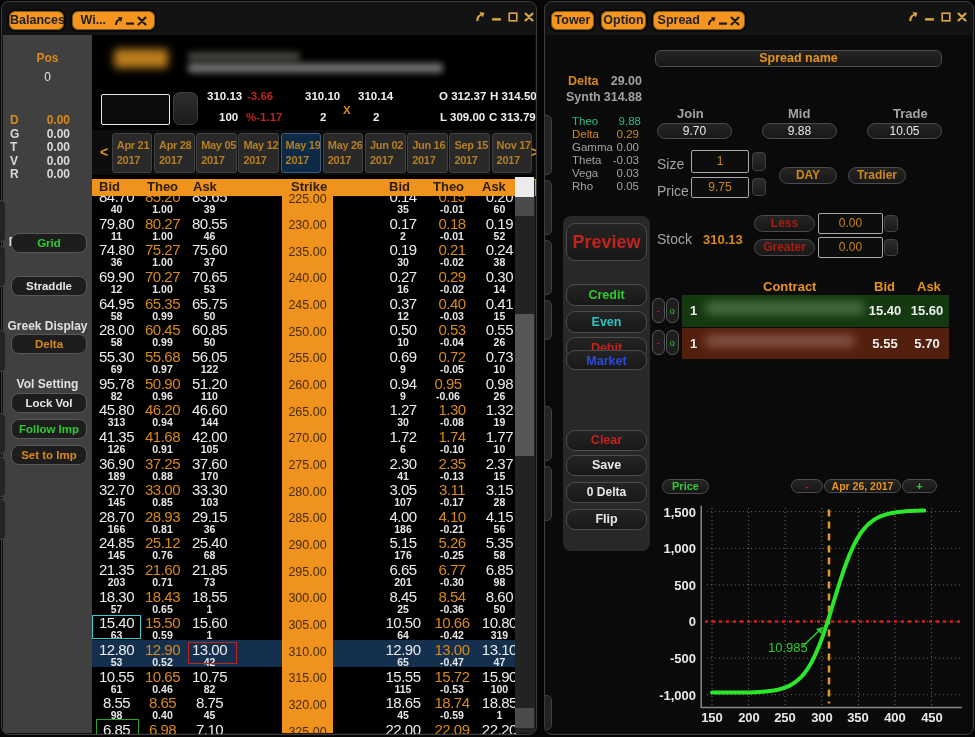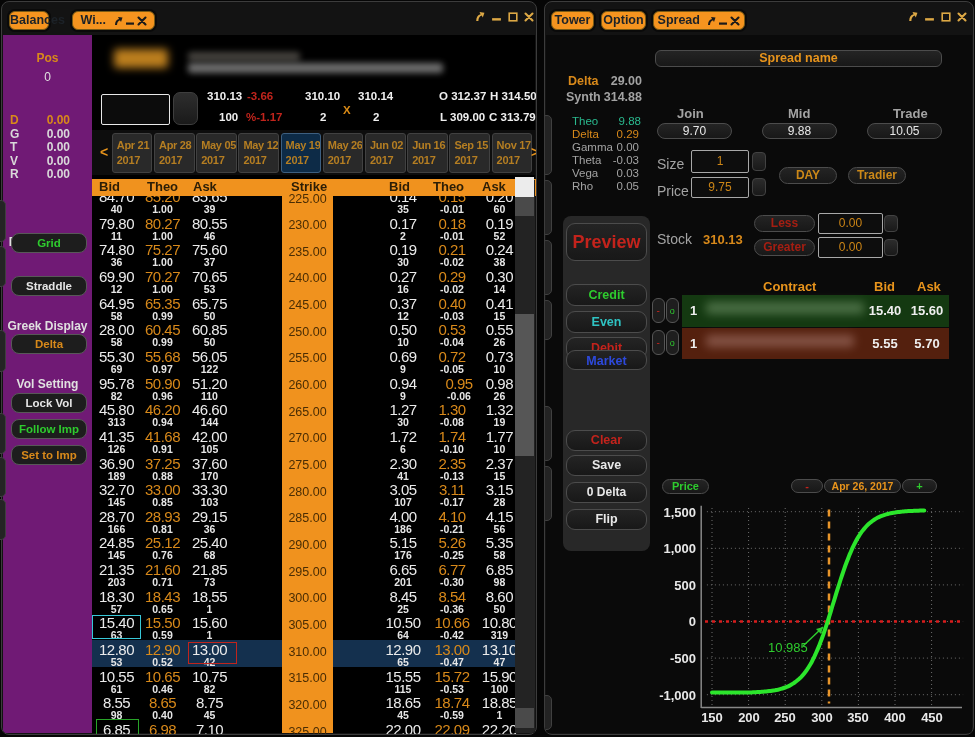--- a/index.html
+++ b/index.html
@@ -2,21 +2,21 @@
 <html><head><meta charset="utf-8">
 <style>
 * { margin:0; padding:0; box-sizing:border-box; }
 body { width:975px; height:737px; background:#060606; font-family:"Liberation Sans",sans-serif; position:relative; overflow:hidden; }
 .win { position:absolute; background:#131313; border:1px solid #3c3c3c; border-radius:8px; overflow:hidden; }
 #lwin { left:1px; top:1px; width:536px; height:734px; }
 #rwin { left:544px; top:1px; width:430px; height:734px; }
 .otab { position:absolute; top:9px; height:19px; background:#f5941f; border:1px solid #7a5a14; border-radius:6px; color:#1c2228; font-size:12.5px; font-weight:bold; line-height:16px; text-align:center; box-shadow:0 0 0 2px #0a0a0a; }
 .wctl { position:absolute; top:5px; }
 .content { position:absolute; left:1px; right:1px; top:33px; bottom:1px; background:#101010; }
-.sidebar { position:absolute; left:0; top:0; width:89px; bottom:0; background:#701a75; }
+.sidebar { position:absolute; left:0; top:0; width:89px; bottom:0; background:#404040; }
 .sb-lab { position:absolute; width:89px; text-align:center; color:#e0e0e0; font-size:12px; font-weight:bold; white-space:nowrap; }
 .sb-btn { position:absolute; left:8px; width:76px; height:20px; background:#1d1d1d; border:1px solid #585858; border-radius:8px; color:#e6e6e6; font-size:11.5px; font-weight:bold; text-align:center; line-height:18px; }
 .greek-row { position:absolute; left:7px; width:60px; color:#d9d9d9; font-size:12px; font-weight:bold; height:12px; }
 .greek-row b { position:absolute; left:0; }
 .greek-row span { position:absolute; right:0; }
 .lmain { position:absolute; left:89px; top:0; right:0; bottom:0; background:#000; }
 .blur-o { position:absolute; left:22px; top:14px; width:54px; height:19px; background:#bb7e1e; border-radius:3px; filter:blur(4px); }
 .blur-g1 { position:absolute; left:96px; top:17px; width:112px; height:9px; background:#77726a; border-radius:3px; filter:blur(3px); opacity:.6; }
 .blur-g2 { position:absolute; left:96px; top:28px; width:255px; height:10px; background:#8a8a8a; border-radius:3px; filter:blur(3px); opacity:.8; }
 .qinput { position:absolute; left:9px; top:59px; width:69px; height:31px; background:#0c0c0c; border:1px solid #e8e8e8; border-radius:2px; }
@@ -56,21 +56,21 @@
 </style></head>
 <body>
 <div style="position:absolute;left:-6px;top:200px;width:12px;height:42px;background:#242424;border:1px solid #3f3f3f;border-radius:5px;z-index:20"></div>
 <div style="position:absolute;left:-6px;top:246px;width:12px;height:41px;background:#242424;border:1px solid #3f3f3f;border-radius:5px;z-index:20"></div>
 <div style="position:absolute;left:-6px;top:330px;width:12px;height:42px;background:#242424;border:1px solid #3f3f3f;border-radius:5px;z-index:20"></div>
 <div style="position:absolute;left:-6px;top:413px;width:12px;height:41px;background:#242424;border:1px solid #3f3f3f;border-radius:5px;z-index:20"></div>
 <div style="position:absolute;left:-6px;top:457px;width:12px;height:40px;background:#242424;border:1px solid #3f3f3f;border-radius:5px;z-index:20"></div>
 <div style="position:absolute;left:-6px;top:499px;width:12px;height:41px;background:#242424;border:1px solid #3f3f3f;border-radius:5px;z-index:20"></div>
 
 <div class="win" id="lwin">
-  <div class="otab" style="left:7px;width:40px">Balances</div>
+  <div class="otab" style="left:7px;width:55px">Balances</div>
   <div class="otab" style="left:70px;width:83px">Wi... <span style="margin-left:3px"><svg width="10" height="10" viewBox="0 0 10 10" style="vertical-align:middle">
           <path d="M2 9 Q2 4 6 3 L5 1 L9.5 1.5 L8 6 L7 4.2 Q4 5.5 4 9 Z" fill="#1a1a1a"></path>
         </svg></span><span style="margin-left:2px"><svg width="10" height="10" viewBox="0 0 10 10" style="vertical-align:middle">
           <rect x="1" y="6.5" width="8" height="2.2" fill="#1a1a1a"></rect>
         </svg></span><span style="margin-left:2px"><svg width="10" height="10" viewBox="0 0 10 10" style="vertical-align:middle">
           <path d="M1.5 1.5 L8.5 8.5 M8.5 1.5 L1.5 8.5" stroke="#1a1a1a" stroke-width="2.1" stroke-linecap="round"></path>
         </svg></span></div>
   <div class="wctl" style="left:472px"><span style="margin-right:6px"><svg width="11" height="11" viewBox="0 0 10 10" style="vertical-align:middle">
           <path d="M2 9 Q2 4 6 3 L5 1 L9.5 1.5 L8 6 L7 4.2 Q4 5.5 4 9 Z" fill="#dca845"></path>
         </svg></span><span style="margin-right:6px"><svg width="11" height="11" viewBox="0 0 10 10" style="vertical-align:middle">
@@ -356,21 +356,21 @@
             <div class="s">0.96</div>
           </div>
           <div class="cell" style="left:87.5px;width:60px">
             <div class="m">51.20</div>
             <div class="s">110</div>
           </div>
           <div class="cell" style="left:281.0px;width:60px">
             <div class="m">0.94</div>
             <div class="s">9</div>
           </div>
-          <div class="cell th" style="left:337px;width:60px">
+          <div class="cell th" style="left:326px;width:60px">
             <div class="m">0.95</div>
             <div class="s">-0.06</div>
           </div>
           <div class="cell" style="left:377.4px;width:60px">
             <div class="m">0.98</div>
             <div class="s">26</div>
           </div>
           <div class="strk">260.00</div>
         </div>
 <div class="trow" style="top:365.20px">

